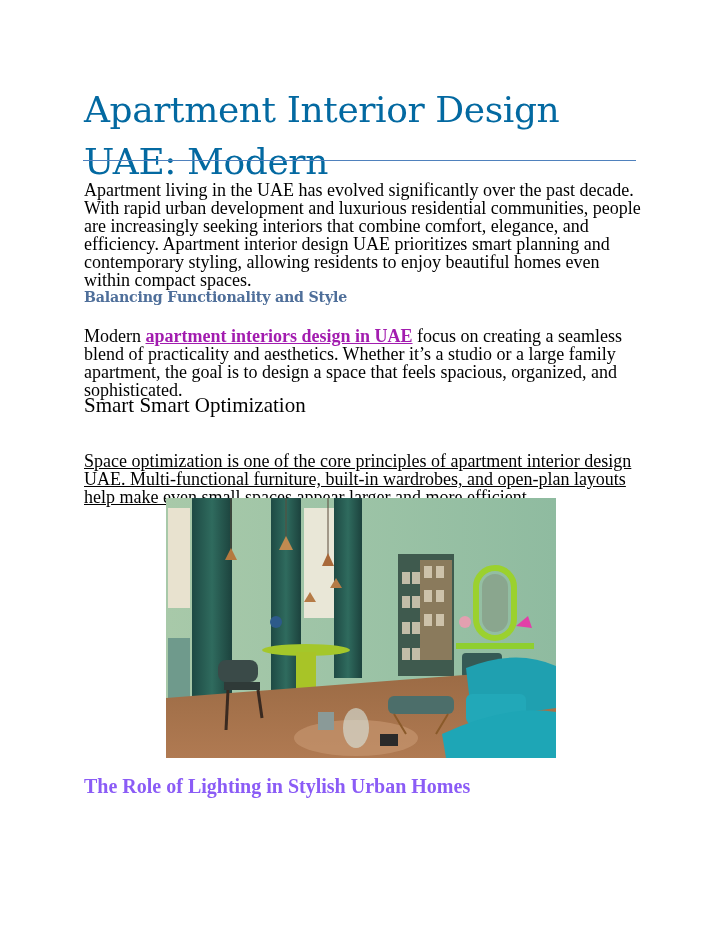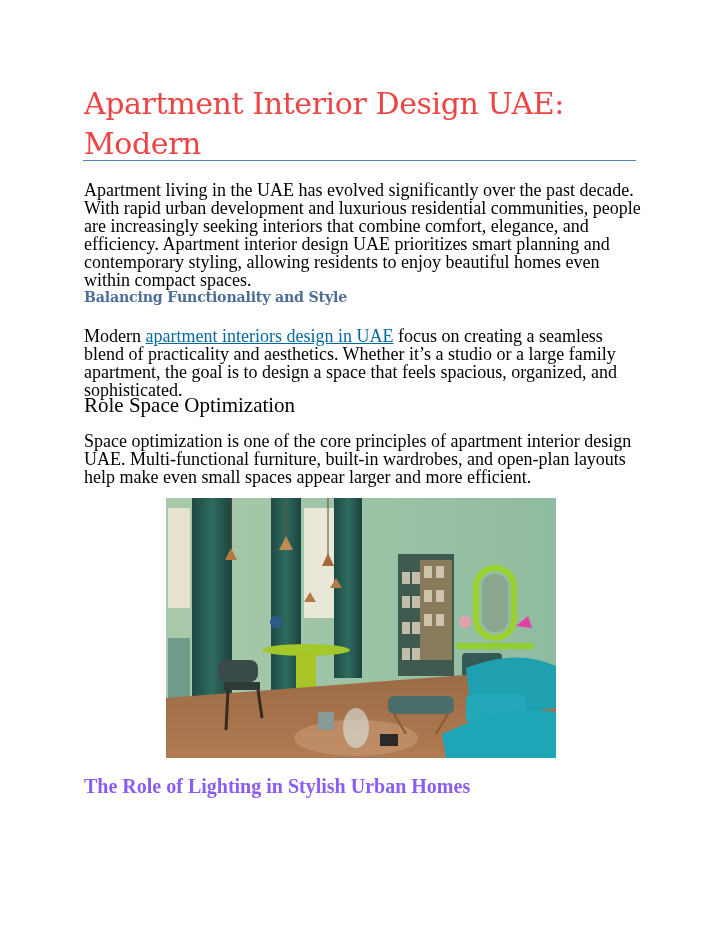--- a/index.html
+++ b/index.html
@@ -1,44 +1,44 @@
 <!DOCTYPE html>
 <html><head>
   <meta charset="utf-8">
   <style>
     html, body { margin: 0; padding: 0; background: #ffffff; }
     body { width: 720px; height: 931px; position: relative; overflow: hidden; }
     .title {
       position: absolute; left: 84px; top: 84px; width: 560px;
-      font-family: "DejaVu Serif", serif; font-size: 30px; line-height: 40px;
-      color: #ef4444; margin: 0; font-weight: normal; letter-spacing: -0.4px;
+      font-family: "DejaVu Serif", serif; font-size: 36px; line-height: 52px;
+      color: #0369a1; margin: 0; font-weight: normal; letter-spacing: -0.4px;
     }
     .title-rule {
       position: absolute; left: 83px; top: 160px; width: 553px; height: 0;
       border-top: 1px solid #4f81bd;
     }
     .body-text {
       position: absolute; left: 84px; width: 560px;
       font-family: "Liberation Serif", serif; font-size: 18px; line-height: 18px;
       color: #000000; margin: 0;
     }
     .p1 { top: 181px; }
     .h2-blue {
       position: absolute; left: 84px; top: 289px; margin: 0;
       font-family: "DejaVu Serif", serif; font-size: 14.2px; font-weight: bold;
       color: #4f6f9a; letter-spacing: -0.2px; text-align: right;
     }
     .p2 { top: 327px; }
-    .link { color: #0369a1; font-weight: normal; text-decoration: underline; }
+    .link { color: #a21caf; font-weight: bold; text-decoration: underline; }
     .h2-serif {
       position: absolute; left: 84px; top: 393px; margin: 0;
       font-family: "Liberation Serif", serif; font-size: 21px; font-weight: normal;
       color: #000000;
     }
-    .p3 { top: 432px; }
+    .p3 { top: 452px; text-decoration: underline; }
     .photo {
       position: absolute; left: 166px; top: 498px; width: 390px; height: 260px;
       overflow: hidden; background: #8fb7a0;
     }
     .h2-bold {
       position: absolute; left: 84px; top: 775px; margin: 0;
       font-family: "Liberation Serif", serif; font-size: 20px; font-weight: bold;
       color: #8b5cf6;
     }
   </style>
@@ -49,21 +49,21 @@
   <span>Apartment Interior Design UAE: Modern</span><br>
 </h1>
 <div class="title-rule"></div>
 
 <p class="body-text p1">Apartment living in the UAE has evolved significantly over the past decade. With rapid urban development and luxurious residential communities, people are increasingly seeking interiors that combine comfort, elegance, and efficiency. Apartment interior design UAE prioritizes smart planning and contemporary styling, allowing residents to enjoy beautiful homes even within compact spaces.</p>
 
 <h2 class="h2-blue">Balancing Functionality and Style</h2>
 
 <p class="body-text p2"><span>Modern </span><a class="link" href="#">apartment interiors design in UAE</a><span> focus on creating a seamless blend of practicality and aesthetics. Whether it’s a studio or a large family apartment, the goal is to design a space that feels spacious, organized, and sophisticated.</span></p>
 
-<h2 class="h2-serif">Role Space Optimization</h2>
+<h2 class="h2-serif">Smart Smart Optimization</h2>
 
 <p class="body-text p3">Space optimization is one of the core principles of apartment interior design UAE. Multi-functional furniture, built-in wardrobes, and open-plan layouts help make even small spaces appear larger and more efficient.</p>
 
 <div class="photo">
   <svg width="390" height="260" viewBox="0 0 390 260" xmlns="http://www.w3.org/2000/svg">
     <defs>
       <linearGradient id="wall" x1="0" y1="0" x2="1" y2="0">
         <stop offset="0" stop-color="#a8c9a9"></stop>
         <stop offset="0.5" stop-color="#9cc3a6"></stop>
         <stop offset="1" stop-color="#8fbba0"></stop>

